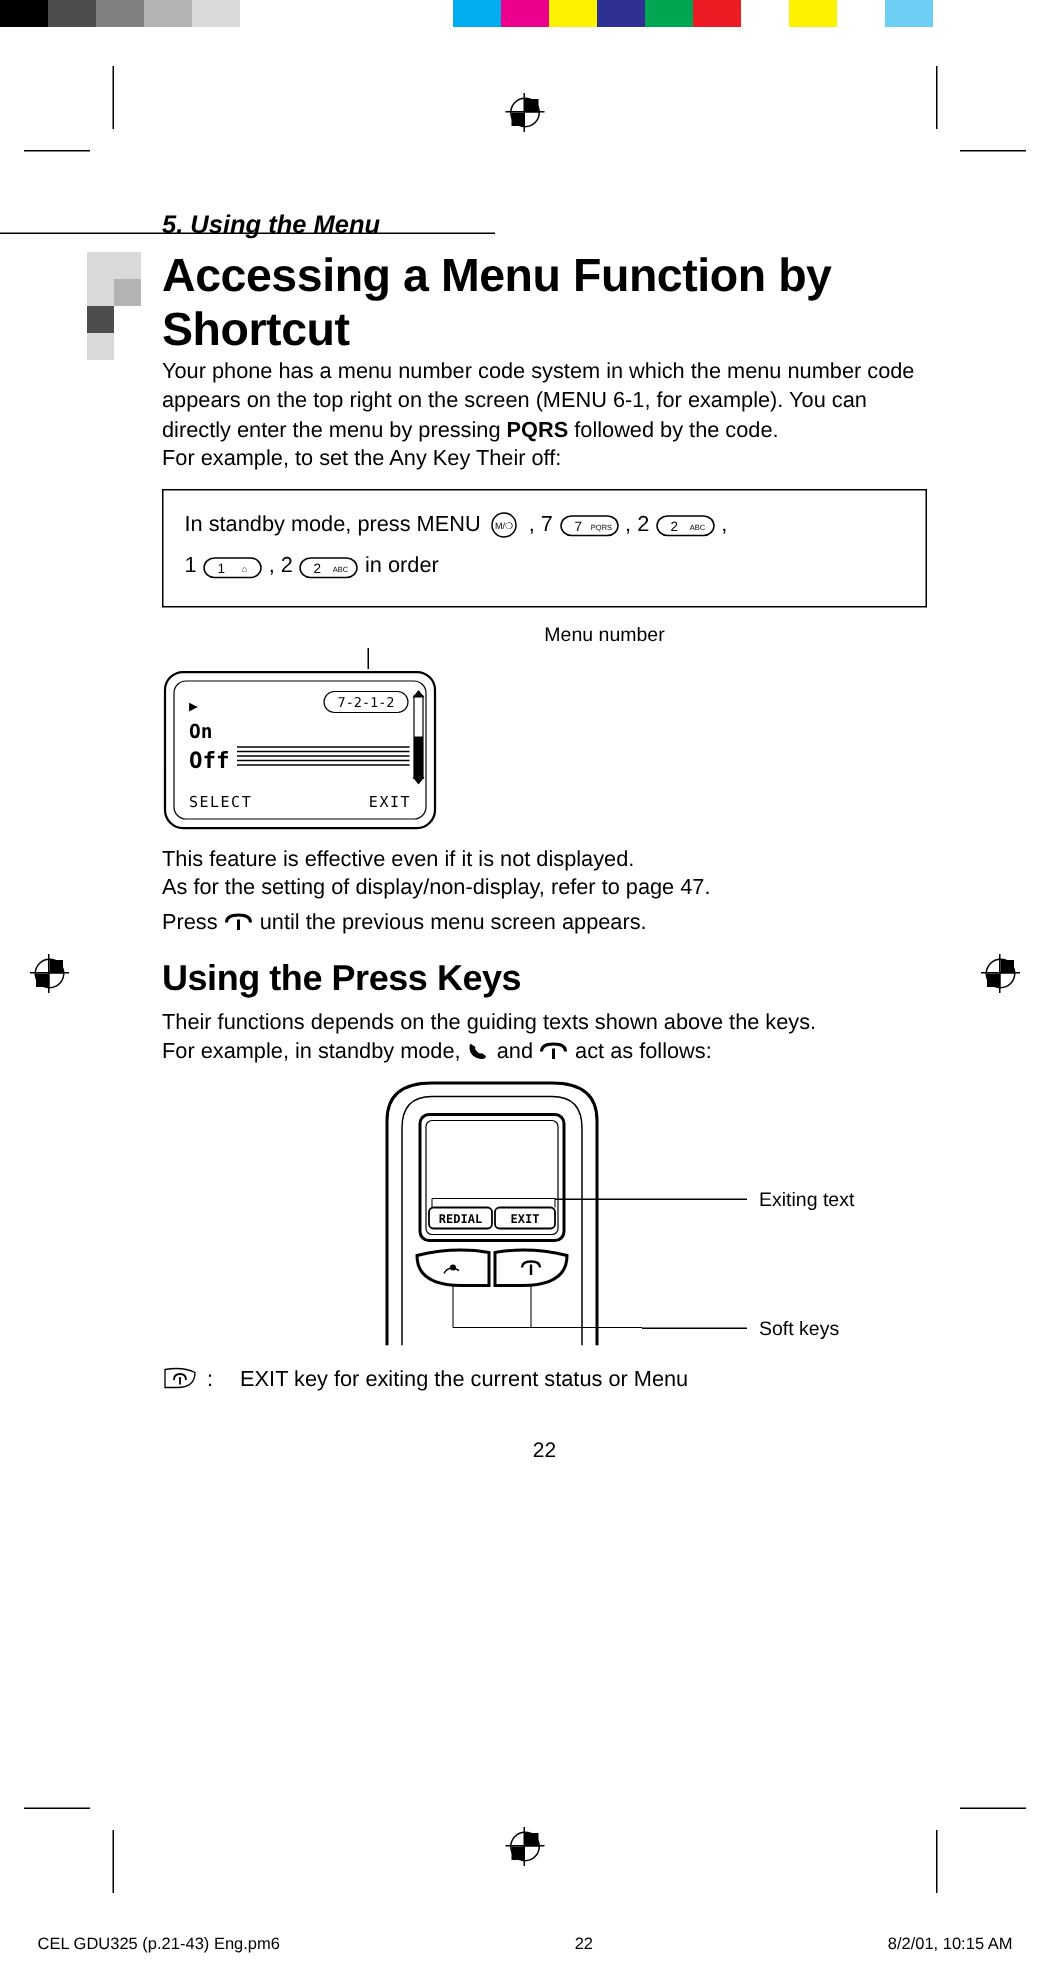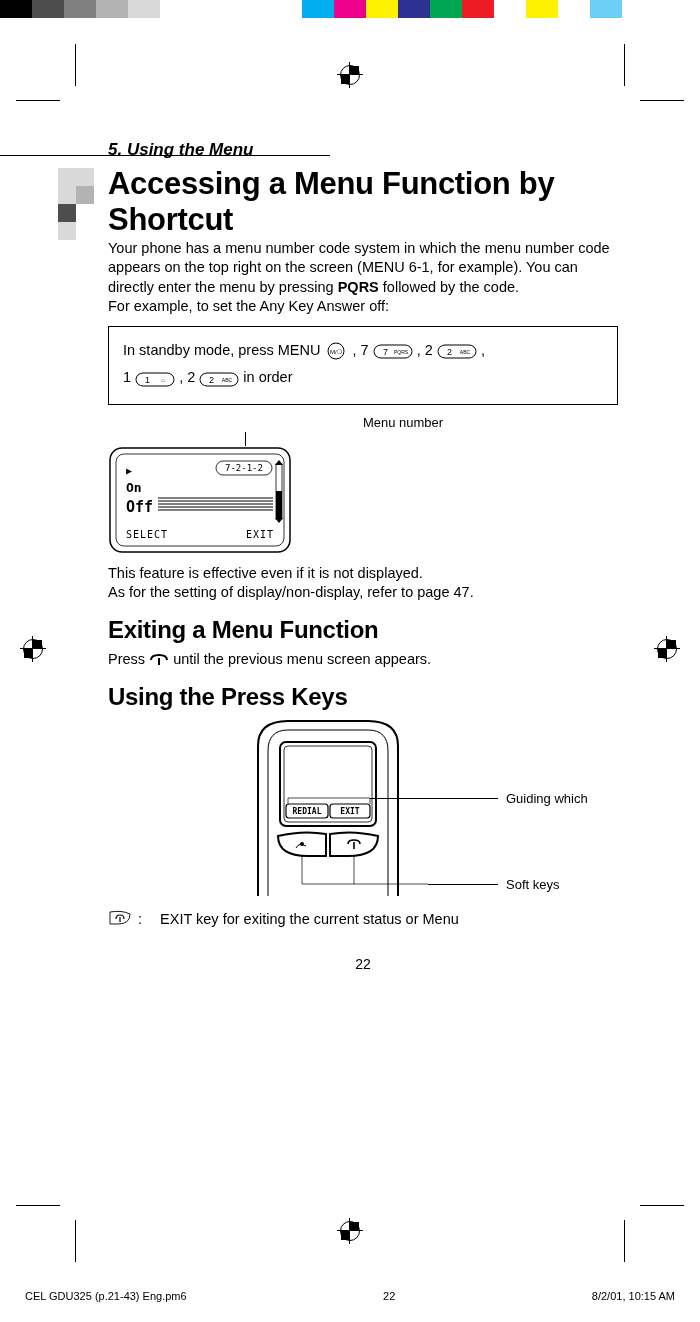--- a/index.html
+++ b/index.html
@@ -124,21 +124,21 @@
 
     <div class="chapter-row">
       <div class="chapter-rule"></div>
       <div class="chapter-label">5. Using the Menu</div>
     </div>
 
     <div class="h1">Accessing a Menu Function by Shortcut</div>
 
     <p class="body">
       <span>Your phone has a menu number code system in which the menu number code appears on the top right on the screen (MENU 6-1, for example). You can directly enter the menu  by pressing </span><b>PQRS</b><span> followed by the code.</span><br>
-      <span>For example, to set the Any Key Answer off:</span>
+      <span>For example, to set the Any Key Their off:</span>
     </p>
 
     <div class="seq-box">
       <span>In standby mode, press MENU </span>
       <span class="key">
         <svg width="24" height="18" viewBox="0 0 24 18">
             <circle cx="12" cy="9" r="8" fill="none" stroke="#000" stroke-width="1"></circle>
             <text x="12" y="11.5" font-size="6" text-anchor="middle" font-family="Arial">M/❍</text>
           </svg>
       </span>
@@ -211,33 +211,49 @@
         </g>
 
         <text x="18" y="92" font-size="10" font-family="monospace" letter-spacing="1">SELECT</text>
         <text x="166" y="92" font-size="10" font-family="monospace" text-anchor="end" letter-spacing="1">EXIT</text>
       </svg>
     </div>
 
     <p class="body" style="margin-bottom:0;">This feature is effective even if it is not displayed.</p>
     <p class="body">As for the setting of display/non-display, refer to page 47.</p>
 
-    <div class="h2">Exiting a Menu Function</div>
     <p class="body">
       <span>Press </span>
       <span class="key">
         <svg width="20" height="14" viewBox="0 0 20 14">
             <path d="M2 7 Q2 2 10 2 Q18 2 18 7" fill="none" stroke="#000" stroke-width="2"></path>
             <line x1="10" y1="5" x2="10" y2="12" stroke="#000" stroke-width="2"></line>
           </svg>
       </span>
       <span> until the previous menu screen appears.</span>
     </p>
 
     <div class="h2">Using the Press Keys</div>
+    <p class="body" style="margin-bottom:0;">Their functions depends on the guiding texts shown above the keys.</p>
+    <p class="body">
+      <span>For example, in standby mode, </span>
+      <span class="key">
+        <svg width="16" height="14" viewBox="0 0 16 14">
+            <path d="M3 2 Q2 2 2 4 Q2 11 10 12 Q13 12 13 10 L10 8 Q9 9 7 7 Q5 5 6 4 Z" fill="#000"></path>
+          </svg>
+      </span>
+      <span> and </span>
+      <span class="key">
+        <svg width="20" height="14" viewBox="0 0 20 14">
+            <path d="M2 7 Q2 2 10 2 Q18 2 18 7" fill="none" stroke="#000" stroke-width="2"></path>
+            <line x1="10" y1="5" x2="10" y2="12" stroke="#000" stroke-width="2"></line>
+          </svg>
+      </span>
+      <span> act as follows:</span>
+    </p>
 
     <div class="phone-block">
       <svg width="200" height="180" viewBox="0 0 200 180">
 
         <path d="M30 180 L30 30 Q30 5 60 5 L140 5 Q170 5 170 30 L170 180" fill="none" stroke="#000" stroke-width="2"></path>
         <path d="M40 180 L40 35 Q40 14 60 14 L140 14 Q160 14 160 35 L160 180" fill="none" stroke="#000" stroke-width="1"></path>
 
         <rect x="52" y="26" width="96" height="84" rx="6" fill="#fff" stroke="#000" stroke-width="2"></rect>
         <rect x="56" y="30" width="88" height="76" rx="4" fill="none" stroke="#000" stroke-width="0.8"></rect>
 
@@ -261,21 +277,21 @@
           <line x1="8" y1="4" x2="8" y2="11" stroke="#000" stroke-width="1.6"></line>
         </g>
 
         <line x1="74" y1="140" x2="74" y2="168" stroke="#000" stroke-width="0.7"></line>
         <line x1="126" y1="140" x2="126" y2="168" stroke="#000" stroke-width="0.7"></line>
         <line x1="74" y1="168" x2="200" y2="168" stroke="#000" stroke-width="0.7"></line>
         <line x1="126" y1="168" x2="126" y2="168" stroke="#000" stroke-width="0.7"></line>
       </svg>
 
       <div class="callout-line" style="left:262px;top:82px;width:128px;"></div>
-      <div class="callout-text" style="left:398px;top:75px;">Guiding which</div>
+      <div class="callout-text" style="left:398px;top:75px;">Exiting text</div>
       <div class="callout-line" style="left:320px;top:168px;width:70px;"></div>
       <div class="callout-text" style="left:398px;top:161px;">Soft keys</div>
     </div>
 
     <div class="key-desc">
       <span class="kicon">
         <svg width="24" height="18" viewBox="0 0 24 18">
             <path d="M22 4 Q22 14 10 14 L2 14 L2 2 Q14 0 22 4 Z" fill="none" stroke="#000" stroke-width="0.9"></path>
             <g transform="translate(7,4)">
               <path d="M1 5 Q1 1 5 1 Q9 1 9 5" fill="none" stroke="#000" stroke-width="1.2"></path>

